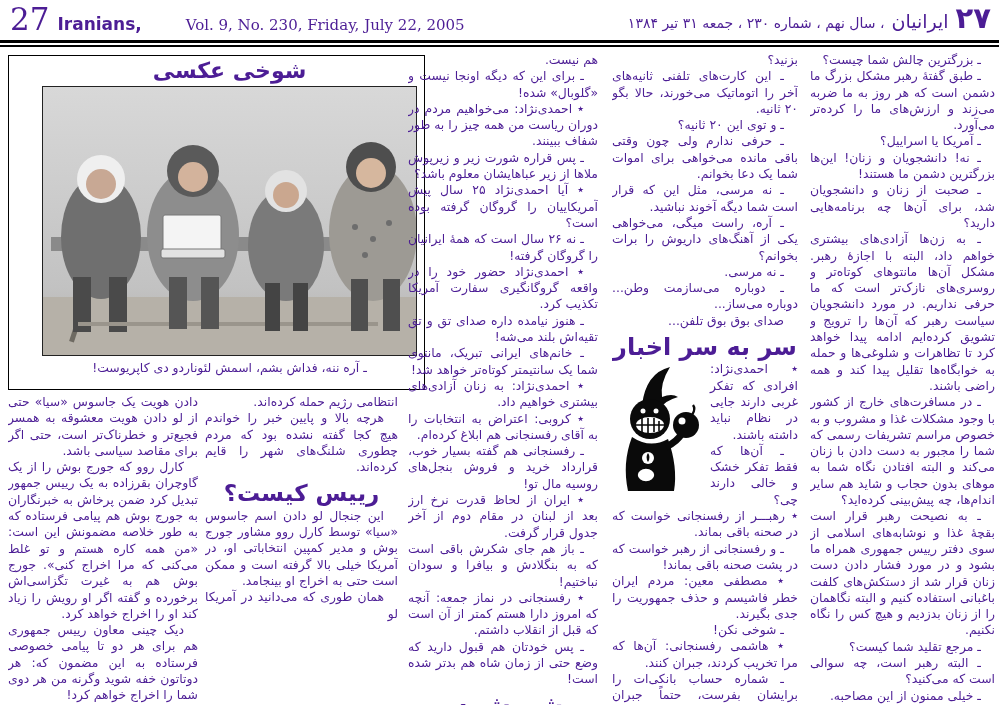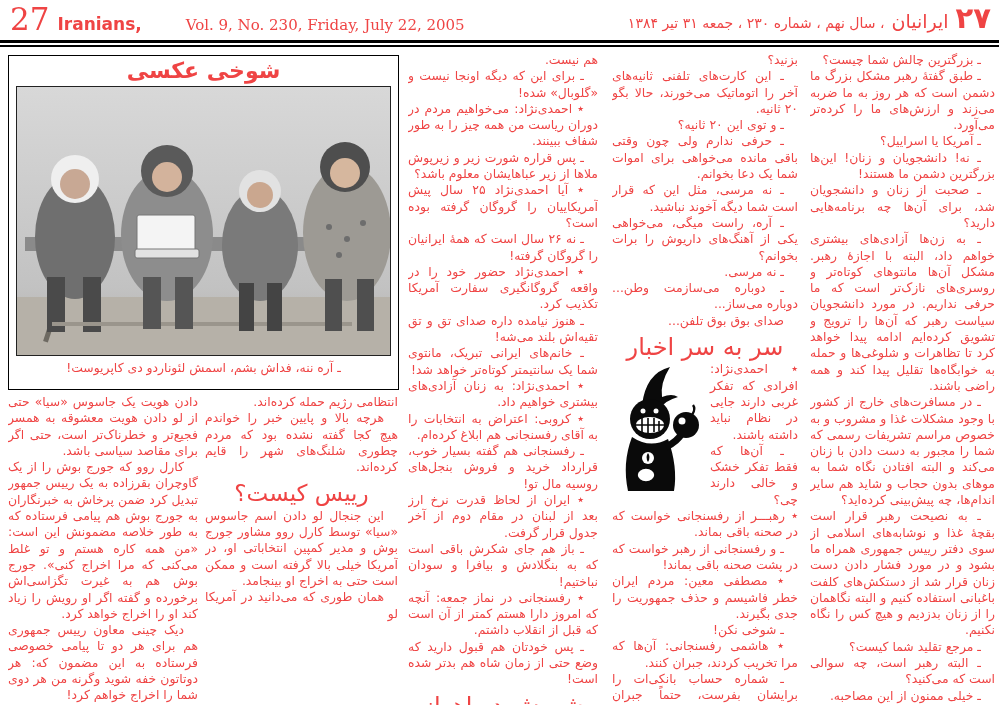--- a/index.html
+++ b/index.html
@@ -1,45 +1,45 @@
 <!DOCTYPE html>
 <html lang="fa"><head>
 <meta charset="utf-8">
 <style>
   html,body{margin:0;padding:0;background:#e8e8e8;}
   .page{
     position:relative;width:999px;height:707px;background:#ffffff;
-    font-family:"DejaVu Sans",sans-serif;color:#ef4444;overflow:hidden;
+    font-family:"DejaVu Sans",sans-serif;color:#4c1d95;overflow:hidden;
     margin:0 auto;
   }
   
   .hdr{position:absolute;top:0;left:0;width:999px;height:40px;}
   .hdr-left{position:absolute;left:10px;top:4px;display:flex;align-items:baseline;gap:8px;}
   .pgnum-latin{font-family:"DejaVu Serif",serif;font-size:31px;font-weight:400;line-height:1;}
   .masthead-latin{font-size:17px;font-weight:bold;}
   .issue-latin{font-size:15px;font-family:"DejaVu Serif",serif;margin-left:36px;}
   .hdr-right{position:absolute;right:8px;top:4px;direction:rtl;display:flex;align-items:baseline;gap:7px;}
   .pgnum-fa{font-size:29px;font-weight:bold;line-height:1;}
   .masthead-fa{font-size:19px;font-weight:normal;}
   .issue-fa{font-size:14px;}
   .rule1{position:absolute;top:40px;left:0;width:999px;height:3px;background:#000;}
   .rule2{position:absolute;top:45px;left:0;width:999px;height:2px;background:#000;}
 
   
   .col{position:absolute;direction:rtl;text-align:justify;font-size:12.4px;
        line-height:16.3px;overflow:hidden;}
   .col p{margin:0;text-indent:14px;}
   .cont p:first-child{text-indent:0;}
-  .headline{font-weight:normal;font-size:24px;text-align:center;direction:rtl;
+  .headline{font-weight:bold;font-size:24px;text-align:center;direction:rtl;
             margin:10px 0 6px 0;letter-spacing:0;}
   .headline.small{font-size:23px;}
 
   
   .photo-box{position:absolute;left:8px;top:55px;width:389px;height:333px;
-             border:1.5px solid #000;background:#fff;}
+             border:1.5px solid #000;background:#fff;padding-left:26px;}
   .photo-title{font-weight:bold;font-size:22px;text-align:center;direction:rtl;
                margin:2px 0 3px 0;}
   .photo-frame{margin:0 7px;border:1px solid #222;height:268px;overflow:hidden;background:#c9c9c9;}
   .photo-caption{direction:rtl;text-align:center;font-size:12.4px;margin-top:4px;}
 
   
   .cartoon{float:left;width:92px;height:138px;margin:2px 6px 2px 0;}
 
   svg{display:block;}
 </style>

